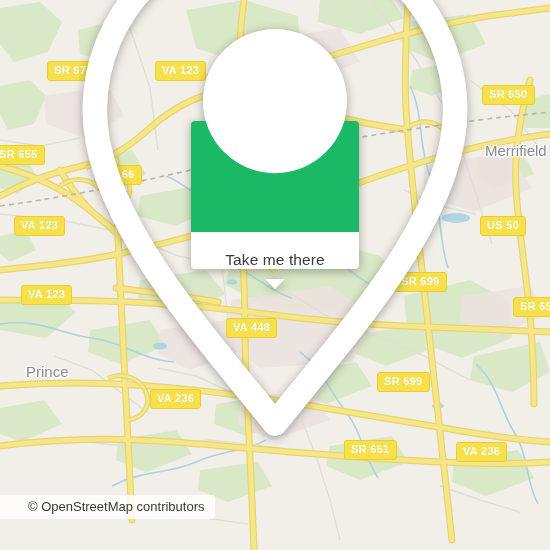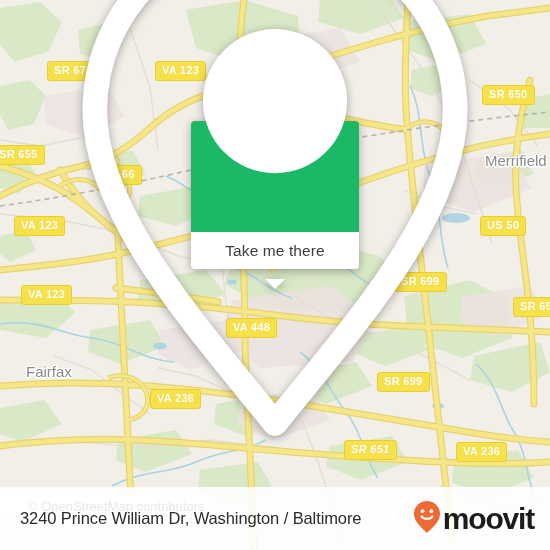--- a/index.html
+++ b/index.html
@@ -47,21 +47,21 @@
     filter:drop-shadow(0 2px 5px rgba(0,0,0,.32));
   }
   #popup-head{
     height:111px;background:#1bb865;
     border-radius:4px 4px 0 0;
     display:flex;align-items:center;justify-content:center;
   }
   #popup-foot{
     height:37px;background:#ffffff;
     border-radius:0 0 4px 4px;
-    display:flex;align-items:center;justify-content:center;
+    display:flex;align-items:flex-end;justify-content:center;
   }
   #popup-label{
     color:#3b3b3b;font-size:15.5px;letter-spacing:.1px;
   }
   #popup-tail{
     position:absolute;left:50%;top:158px;margin-left:-10px;
     width:0;height:0;
     border-left:10px solid transparent;
     border-right:10px solid transparent;
     border-top:10px solid #ffffff;
@@ -242,52 +242,38 @@
     <div class="shield" style="left:-8px;top:145px;">SR 655</div>
     <div class="shield" style="left:108px;top:165px;">I 66</div>
     <div class="shield" style="left:14px;top:216px;">VA 123</div>
     <div class="shield" style="left:480px;top:216px;">US 50</div>
     <div class="shield" style="left:21px;top:285px;">VA 123</div>
     <div class="shield" style="left:394px;top:272px;">SR 699</div>
     <div class="shield" style="left:513px;top:297px;">SR 650</div>
     <div class="shield" style="left:226px;top:318px;">VA 448</div>
     <div class="shield" style="left:377px;top:372px;">SR 699</div>
     <div class="shield" style="left:150px;top:389px;">VA 236</div>
-    <div class="shield" style="left:344px;top:440px;font-style:italic;">SR 651</div>
+    <div class="shield" style="left:344px;top:440px;">SR 651</div>
     <div class="shield" style="left:456px;top:442px;">VA 236</div>
 
-    <div class="place" style="left:485px;top:152px;">Merrifield</div>
-    <div class="place" style="left:26px;top:363px;">Fairfax</div>
+    <div class="place" style="left:485px;top:142px;">Merrifield</div>
+    <div class="place" style="left:26px;top:363px;">Prince</div>
 
     <div id="popup">
       <div id="popup-head">
         <span>
           <svg width="46" height="58" viewBox="0 0 46 58" xmlns="http://www.w3.org/2000/svg">
             <path d="M23 3 C12.5 3 4 11.5 4 22 C4 33 15 45 23 55 C31 45 42 33 42 22 C42 11.5 33.5 3 23 3 Z" fill="none" stroke="#ffffff" stroke-width="2.6" stroke-linejoin="round"></path>
             <circle cx="23" cy="21" r="7.6" fill="#ffffff"></circle>
           </svg>
         </span>
       </div>
       <div id="popup-foot">
         <span id="popup-label">Take me there</span>
       </div>
       <div id="popup-tail"></div>
     </div>
 
     <div id="attrib">© OpenStreetMap contributors</div>
   </div>
 
-  <div id="footer">
-    <div id="footer-title">3240 Prince William Dr, Washington / Baltimore</div>
-    <div id="logo">
-      <span>
-        <svg width="28" height="34" viewBox="0 0 28 34" xmlns="http://www.w3.org/2000/svg">
-          <path d="M14 1 C6.8 1 1 6.8 1 14 C1 21.5 9 28 14 33 C19 28 27 21.5 27 14 C27 6.8 21.2 1 14 1 Z" fill="#ef6a32"></path>
-          <circle cx="9.6" cy="11.2" r="1.9" fill="#ffffff"></circle>
-          <circle cx="18.4" cy="11.2" r="1.9" fill="#ffffff"></circle>
-          <path d="M8.6 16.4 C10.6 19.6 17.4 19.6 19.4 16.4" fill="none" stroke="#ffffff" stroke-width="2.1" stroke-linecap="round"></path>
-        </svg>
-      </span>
-      <span id="logo-word">moovit</span>
-    </div>
-  </div>
 
 </div>
 
 </body></html>

